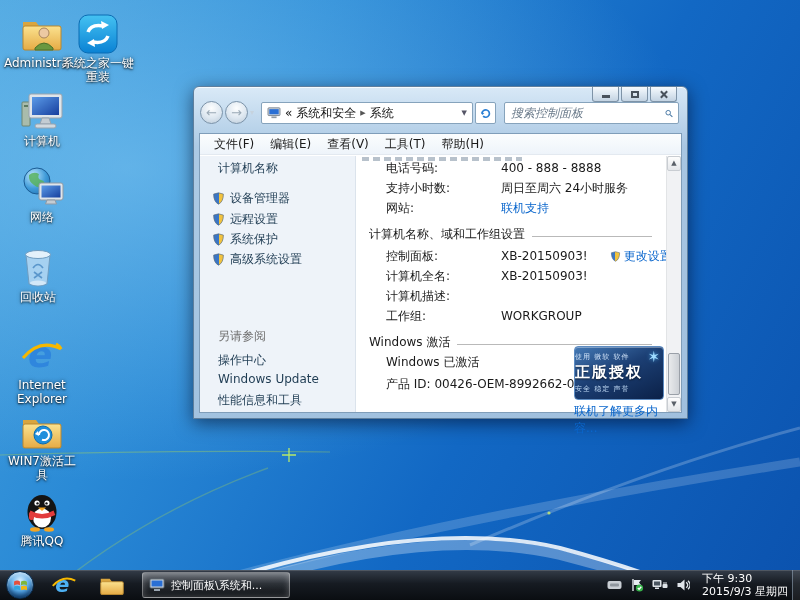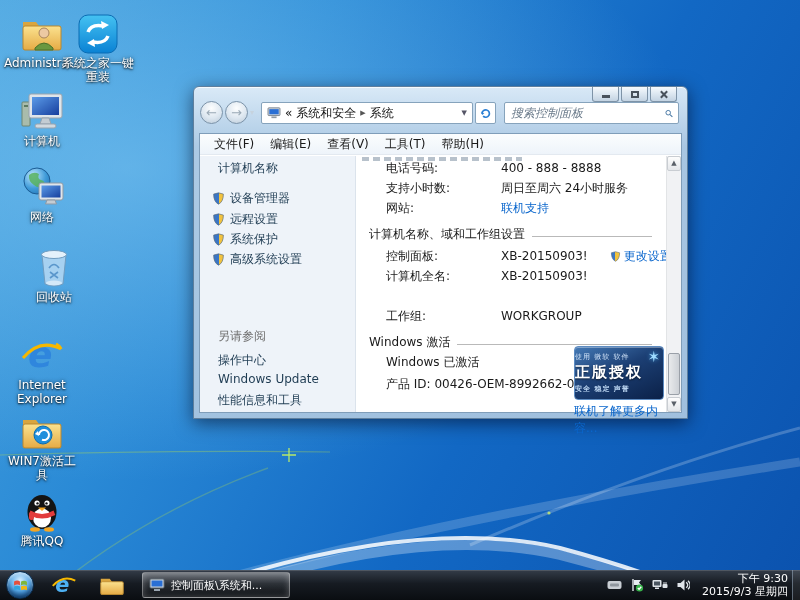--- a/index.html
+++ b/index.html
@@ -72,21 +72,21 @@
   .action { margin-left:22px; }
   .action svg { vertical-align:-2px; margin-right:3px; }
   .badge { position:absolute; left:218px; top:190px; width:90px; height:54px; border-radius:4px;
     background:linear-gradient(155deg,#4479b5 0%,#1c3f74 45%,#0b2148 100%);
     border:1px solid #5d8cc2; box-shadow:inset 0 1px 0 rgba(255,255,255,.35);
     color:#cfe2f8; overflow:hidden; }
   .b-top { font-size:7px; margin-top:5px; letter-spacing:1px; padding-right:14px; }
   .b-star { position:absolute; right:3px; top:1px; font-size:15px; color:#9fdcff; text-shadow:0 0 4px #4aa6e8; }
   .b-main { font-size:15px; font-weight:bold; color:#fff; letter-spacing:2px; margin-top:1px;
     text-shadow:0 1px 2px rgba(0,0,0,.6); }
-  .b-bot { font-size:7px; letter-spacing:1px; margin-top:2px; color:#bcd6f2;font-weight:bold; }
+  .b-bot { font-size:7px; letter-spacing:1px; margin-top:2px; color:#bcd6f2; }
   .learn { position:absolute; left:218px; top:247px; font-size:12px; }
   .scrollbar { position:relative; width:15px; background:#f1f2f4; border-left:1px solid #e2e4e6; }
   .sb-arr { position:absolute; left:0; right:0; height:15px; background:linear-gradient(#fdfdfd,#e5e7ea);
     border:1px solid #c9cdd2; border-radius:2px; font-size:7px; color:#5a6068; text-align:center; line-height:13px; cursor:pointer; }
   .sb-thumb { position:absolute; left:1px; width:12px; top:197px; height:42px; border:1px solid #9aa0a8;
     border-radius:2px; background:linear-gradient(90deg,#e8eaec,#cdd1d6); cursor:pointer; }
   
   .taskbar { position:absolute; left:0; bottom:0; width:800px; height:30px;
     background:linear-gradient(#343d49,#161b22 45%,#0a0d11);
     box-shadow:inset 0 1px 0 rgba(255,255,255,.14); display:flex; align-items:center; }
@@ -95,21 +95,21 @@
     border:1px solid #092c4e; box-shadow:inset 0 2px 3px rgba(255,255,255,.6), inset 0 -3px 5px rgba(0,0,0,.4);
     display:flex; align-items:center; justify-content:center; cursor:pointer; }
   .tbtn { position:absolute; top:1px; width:40px; height:28px; display:flex; align-items:center;
     justify-content:center; border-radius:3px; cursor:pointer; }
   .twin { position:absolute; left:142px; top:2px; width:148px; height:26px; border-radius:3px;
     background:linear-gradient(rgba(255,255,255,.30),rgba(255,255,255,.10) 45%,rgba(0,0,0,.12));
     border:1px solid rgba(255,255,255,.4); box-shadow:inset 0 0 7px rgba(255,255,255,.28);
     display:flex; align-items:center; gap:6px; padding:0 6px; color:#fff; font-size:11px;
     white-space:nowrap; overflow:hidden; cursor:pointer; }
   .tray { position:absolute; right:12px; top:0; height:30px; display:flex; align-items:center; gap:8px; }
-  .clock { text-align:right; color:#fff; font-size:11px; line-height:13px; margin-left:4px; cursor:default; }
+  .clock { text-align:left; color:#fff; font-size:11px; line-height:13px; margin-left:4px; cursor:default; }
   .showdesk { position:absolute; right:0; top:0; width:8px; height:30px;
     border-left:1px solid rgba(160,180,200,.5); background:rgba(255,255,255,.07); cursor:pointer; }
   .trayico { cursor:pointer; display:flex; }
 </style>
 </head>
 <body>
 
 <svg width="0" height="0" style="position:absolute">
     <defs>
   <linearGradient id="uacg" x1="0" y1="0" x2="1" y2="0">
@@ -196,21 +196,21 @@
           <circle cx="17" cy="15" r="13" fill="url(#glbg)" stroke="#1b5c94"></circle>
           <path d="M9 9 q5 -4 10 -1 q-2 5 2 6 q5 1 3 6 q-6 3 -10 -1 q-6 -4 -5 -10Z" fill="#58b25e" opacity=".85"></path>
           <rect x="19" y="17" width="24" height="17" rx="2" fill="#dfe5ea" stroke="#8d99a5"></rect>
           <rect x="21.5" y="19.5" width="19" height="12" fill="url(#scrg)"></rect>
           <path d="M27 34 h8 l1.5 4 h-11 Z" fill="#c4ccd3" stroke="#8d99a5"></path>
         </svg>
     </span>
     <span class="lbl">网络</span>
   </div>
 
-  <div class="dicon" style="left:16px;top:240px">
+  <div class="dicon" style="left:0;top:240px">
     <span class="art">
       <svg width="32" height="42" viewBox="0 0 32 42">
           <path d="M4 9 h24 l-3 29 q-9 4 -18 0 Z" fill="rgba(190,220,245,.78)" stroke="#6f9cc0"></path>
           <ellipse cx="16" cy="8.5" rx="12.5" ry="4" fill="#e4f1fb" stroke="#6f9cc0"></ellipse>
           <path d="M11 22 q5 -7 10 0 M12 26 l8 6 M20 26 l-8 6" stroke="#5b97cc" stroke-width="1.6" fill="none"></path>
           <ellipse cx="16" cy="37" rx="8" ry="2.4" fill="rgba(255,255,255,.5)"></ellipse>
         </svg>
     </span>
     <span class="lbl">回收站</span>
   </div>
@@ -377,20 +377,23 @@
               <div class="rule"></div>
           </div>
           <div class="irow" style="top:92px">
             <span class="l">控制面板:</span><span>XB-20150903!</span><span class="action link"><svg width="11" height="11" viewBox="0 0 16 16">
                   <path d="M8 1 L14 2.6 C14 8.6 12.2 13 8 15 C3.8 13 2 8.6 2 2.6 Z" fill="url(#uacg)" stroke="#55677a" stroke-width=".8"></path>
                 </svg><span>更改设置</span></span>
           </div>
           <div class="irow" style="top:112px">
             <span class="l">计算机全名:</span><span>XB-20150903!</span>
           </div>
+          <div class="irow" style="top:132px">
+            <span class="l">计算机描述:</span><span></span>
+          </div>
           <div class="irow" style="top:152px">
             <span class="l">工作组:</span><span>WORKGROUP</span>
           </div>
 
           <div class="sechdr" style="top:178px">
             <span>Windows 激活</span>
               <div class="rule"></div>
           </div>
           <div class="irow" style="top:198px">
             <span>Windows 已激活</span>

